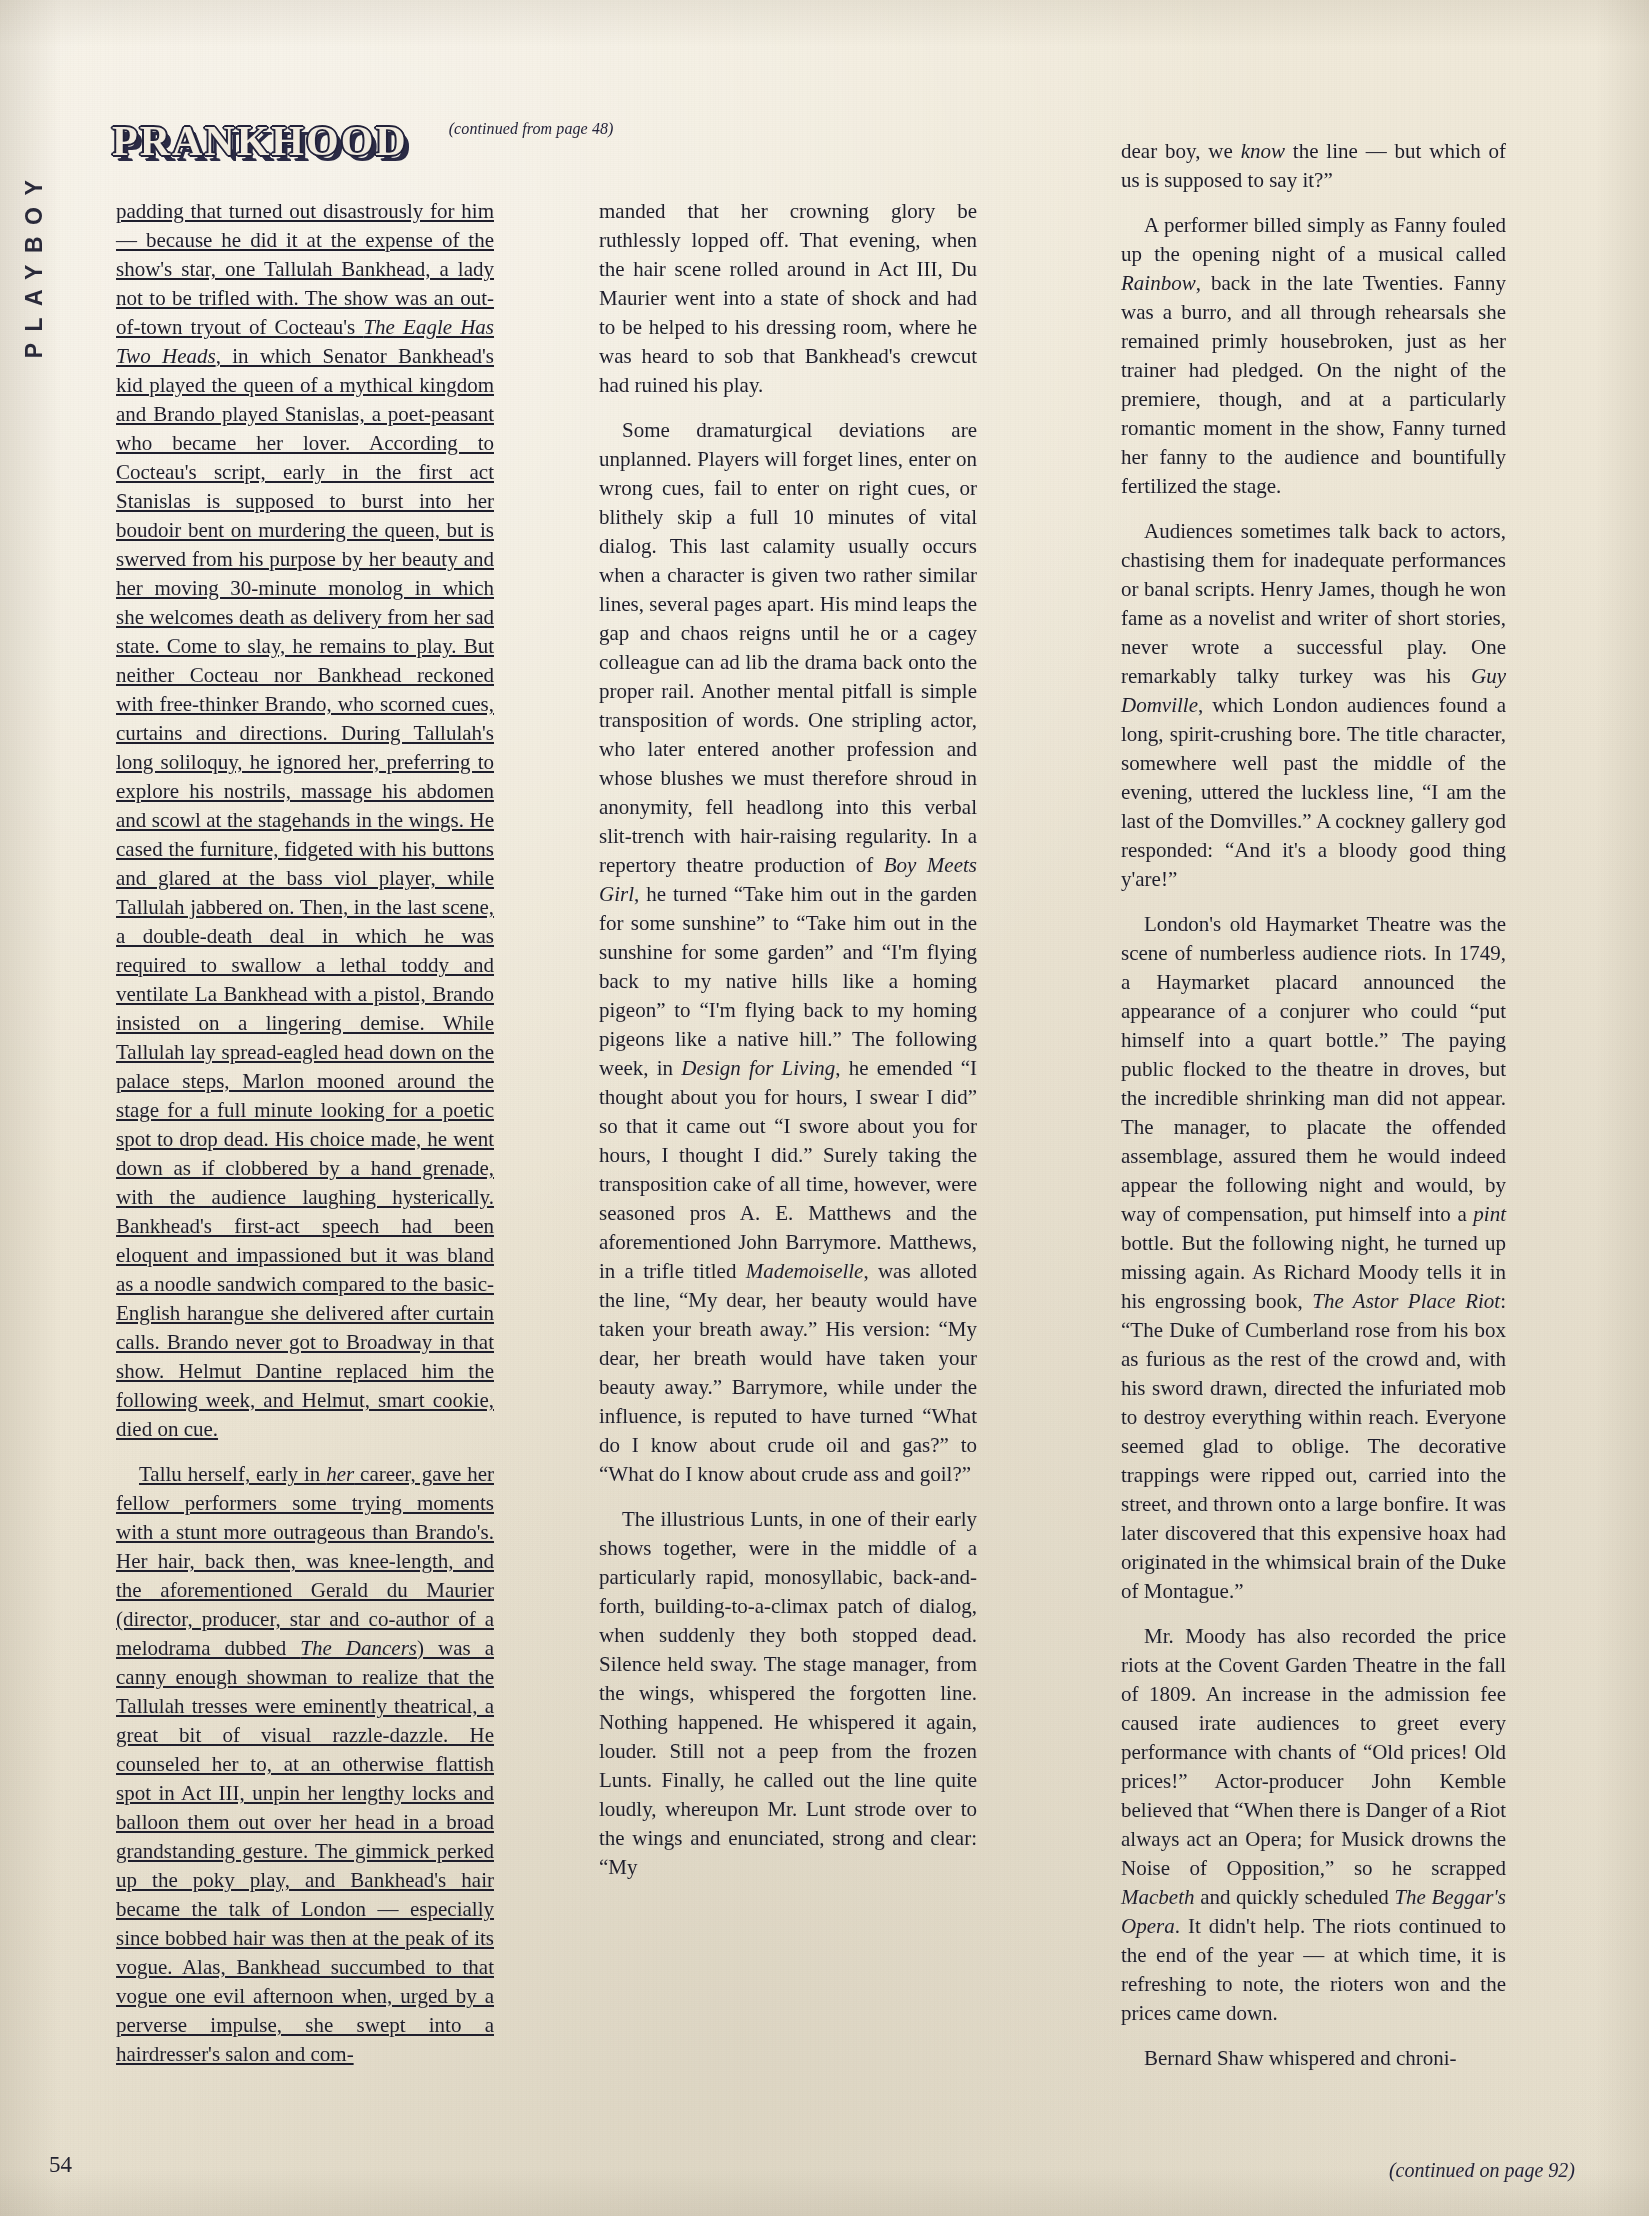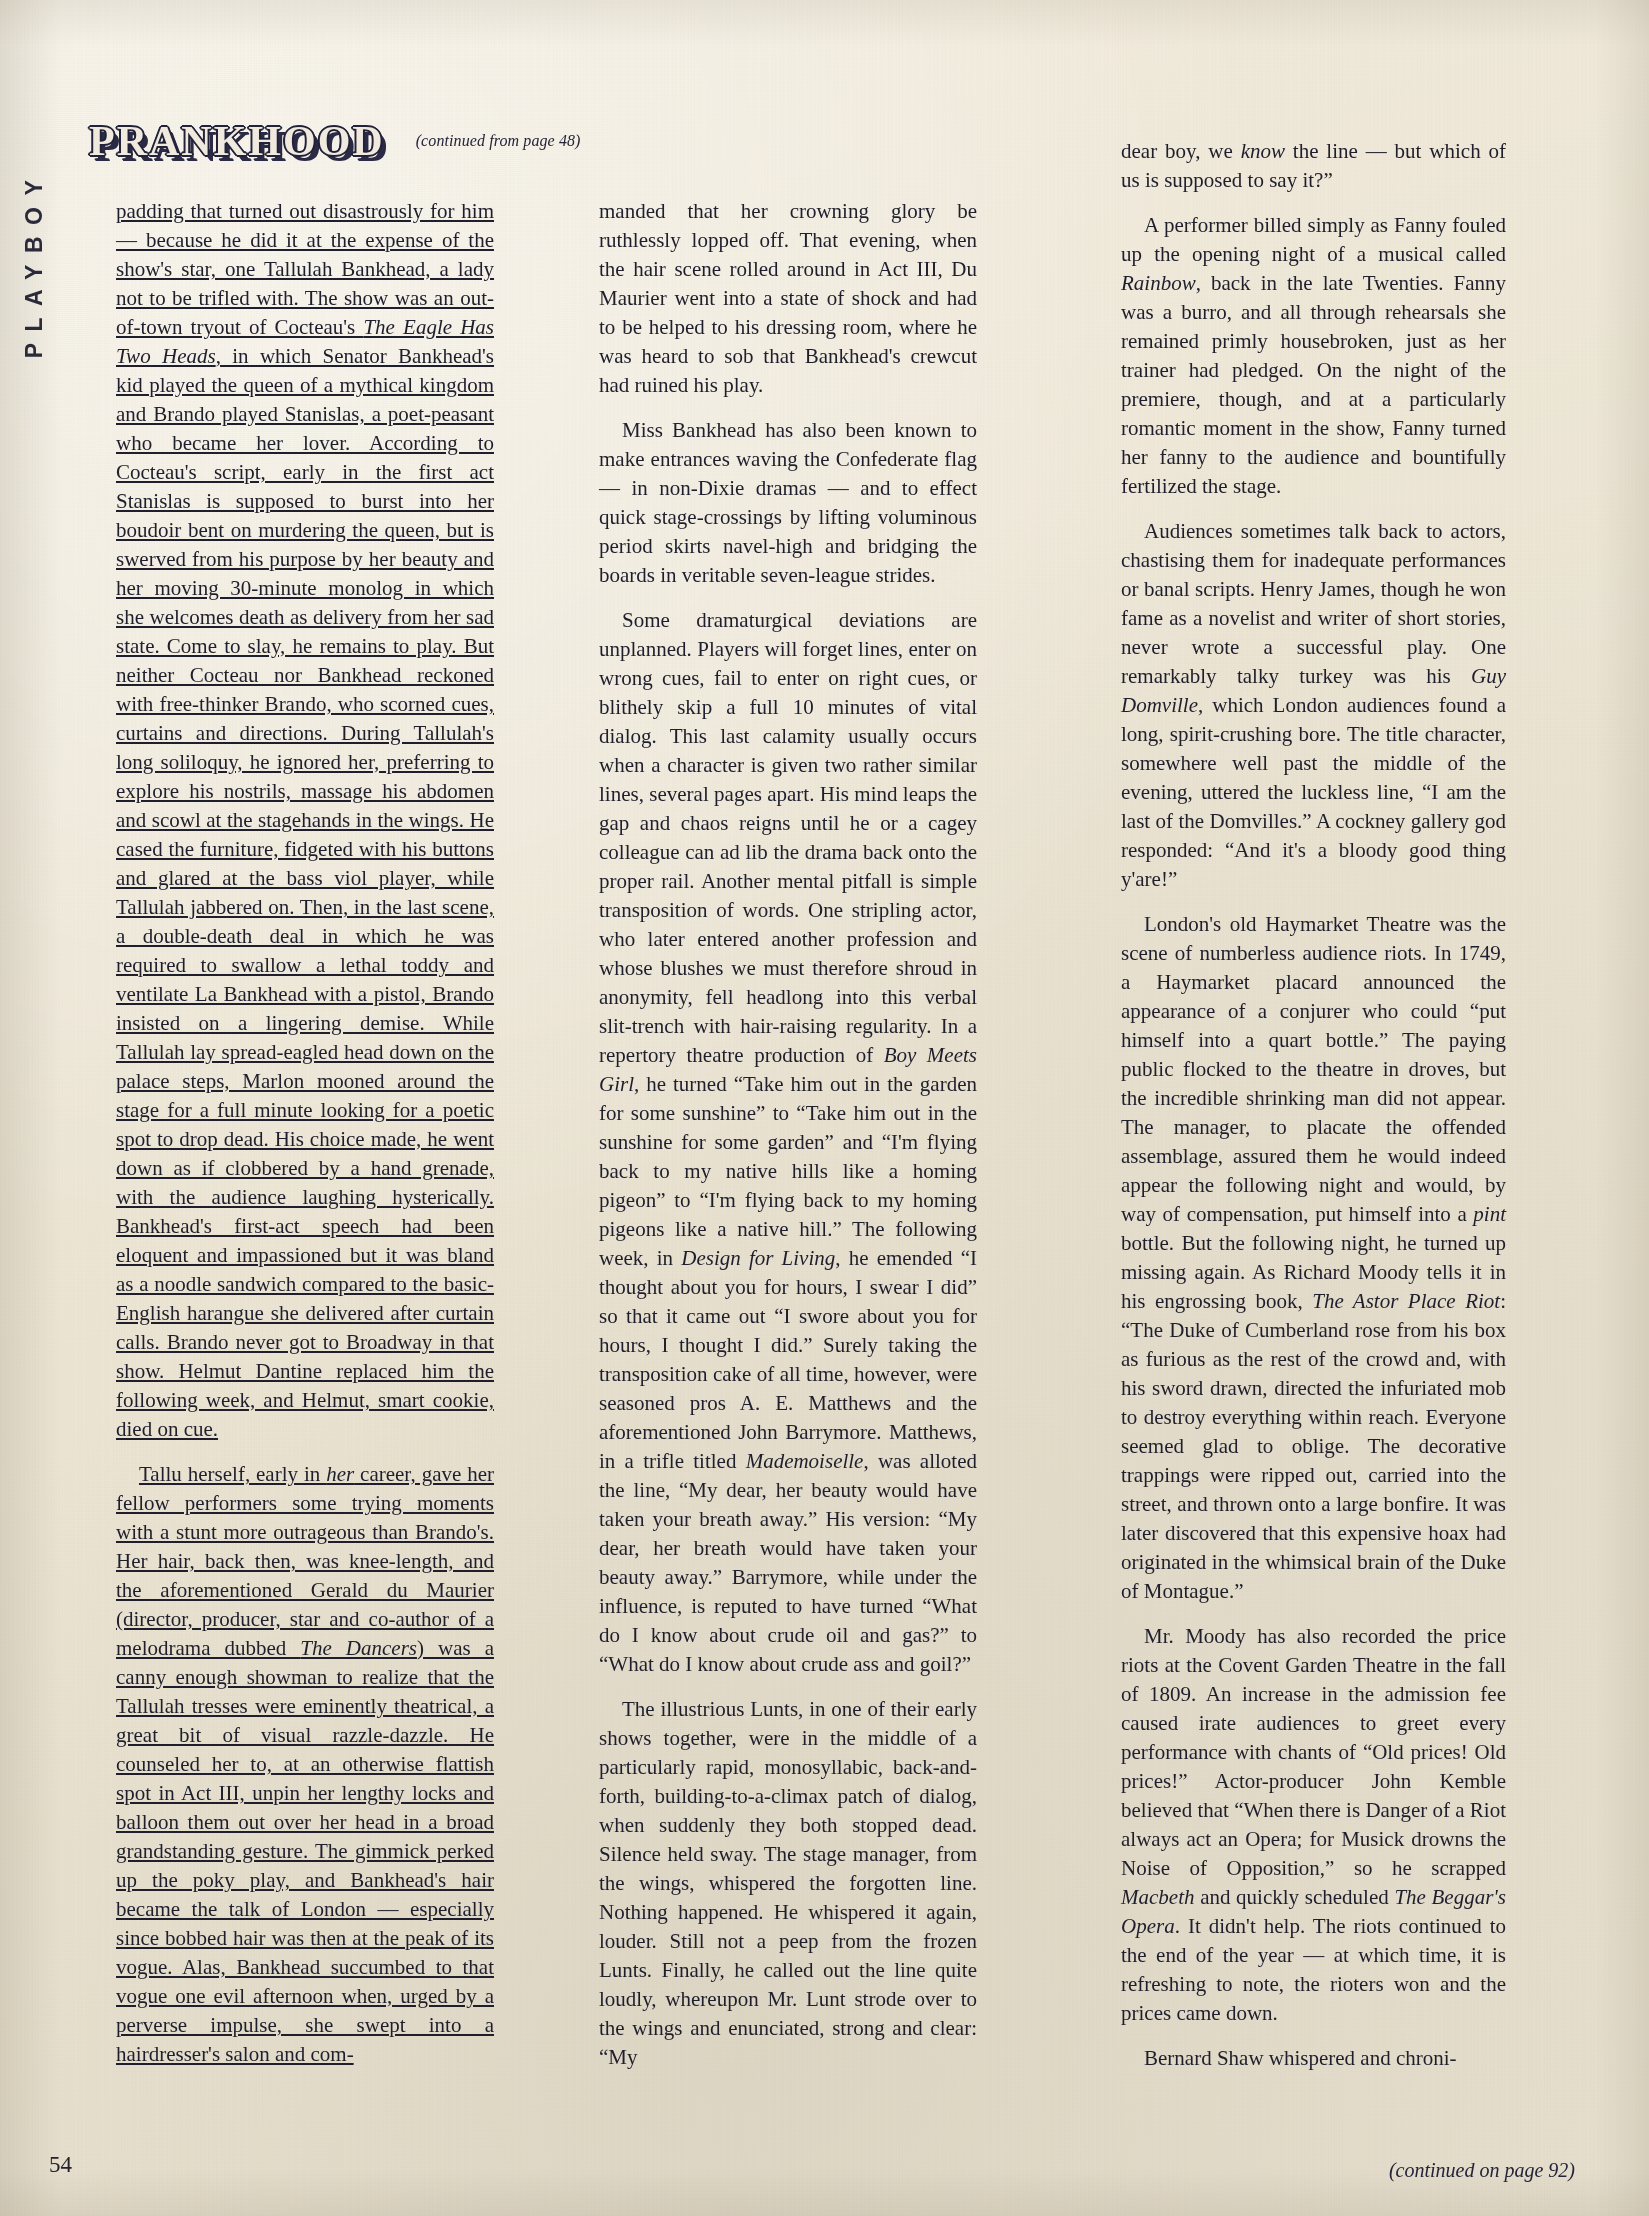--- a/index.html
+++ b/index.html
@@ -67,25 +67,25 @@
     font-family: "Liberation Sans", "DejaVu Sans", sans-serif;
     font-weight: 700;
     font-size: 23px;
     letter-spacing: 11.5px;
     color: #2a2a3a;
   }
 
   
   .masthead {
     position: absolute;
-    left: 89px;
+    left: 112px;
     top: 120px;
     display: flex;
-    align-items: center;
-    gap: 31px;
+    align-items: flex-start;
+    gap: 41px;
     z-index: 4;
   }
   .kicker {
     font-family: "Liberation Serif", "DejaVu Serif", serif;
     font-weight: 700;
     font-size: 42px;
     letter-spacing: 2px;
     color: #f0eade;
     line-height: 1;
     
@@ -178,21 +178,20 @@
     <span class="contd-from">(continued from page 48)</span>
   </div>
 
   <div class="cols">
     <div class="col col1">
         <p class="first">padding that turned out disastrously for him — because he did it at the expense of the show's star, one Tallulah Bankhead, a lady not to be trifled with. The show was an out-of-town tryout of Cocteau's <em>The Eagle Has Two Heads</em>, in which Senator Bankhead's kid played the queen of a mythical kingdom and Brando played Stanislas, a poet-peasant who became her lover. According to Cocteau's script, early in the first act Stanislas is supposed to burst into her boudoir bent on murdering the queen, but is swerved from his purpose by her beauty and her moving 30-minute monolog in which she welcomes death as delivery from her sad state. Come to slay, he remains to play. But neither Cocteau nor Bankhead reckoned with free-thinker Brando, who scorned cues, curtains and directions. During Tallulah's long soliloquy, he ignored her, preferring to explore his nostrils, massage his abdomen and scowl at the stagehands in the wings. He cased the furniture, fidgeted with his buttons and glared at the bass viol player, while Tallulah jabbered on. Then, in the last scene, a double-death deal in which he was required to swallow a lethal toddy and ventilate La Bankhead with a pistol, Brando insisted on a lingering demise. While Tallulah lay spread-eagled head down on the palace steps, Marlon mooned around the stage for a full minute looking for a poetic spot to drop dead. His choice made, he went down as if clobbered by a hand grenade, with the audience laughing hysterically. Bankhead's first-act speech had been eloquent and impassioned but it was bland as a noodle sandwich compared to the basic-English harangue she delivered after curtain calls. Brando never got to Broadway in that show. Helmut Dantine replaced him the following week, and Helmut, smart cookie, died on cue.</p>
         <p class="">Tallu herself, early in <em>her</em> career, gave her fellow performers some trying moments with a stunt more outrageous than Brando's. Her hair, back then, was knee-length, and the aforementioned Gerald du Maurier (director, producer, star and co-author of a melodrama dubbed <em>The Dancers</em>) was a canny enough showman to realize that the Tallulah tresses were eminently theatrical, a great bit of visual razzle-dazzle. He counseled her to, at an otherwise flattish spot in Act III, unpin her lengthy locks and balloon them out over her head in a broad grandstanding gesture. The gimmick perked up the poky play, and Bankhead's hair became the talk of London — especially since bobbed hair was then at the peak of its vogue. Alas, Bankhead succumbed to that vogue one evil afternoon when, urged by a perverse impulse, she swept into a hairdresser's salon and com-</p>
       </div>
     <div class="col col2">
         <p class="first">manded that her crowning glory be ruthlessly lopped off. That evening, when the hair scene rolled around in Act III, Du Maurier went into a state of shock and had to be helped to his dressing room, where he was heard to sob that Bankhead's crewcut had ruined his play.</p>
-        <p class="">Miss Bankhead has also been known to make entrances waving the Confederate flag — in non-Dixie dramas — and to effect quick stage-crossings by lifting voluminous period skirts navel-high and bridging the boards in veritable seven-league strides.</p>
         <p class="">Some dramaturgical deviations are unplanned. Players will forget lines, enter on wrong cues, fail to enter on right cues, or blithely skip a full 10 minutes of vital dialog. This last calamity usually occurs when a character is given two rather similar lines, several pages apart. His mind leaps the gap and chaos reigns until he or a cagey colleague can ad lib the drama back onto the proper rail. Another mental pitfall is simple transposition of words. One stripling actor, who later entered another profession and whose blushes we must therefore shroud in anonymity, fell headlong into this verbal slit-trench with hair-raising regularity. In a repertory theatre production of <em>Boy Meets Girl</em>, he turned “Take him out in the garden for some sunshine” to “Take him out in the sunshine for some garden” and “I'm flying back to my native hills like a homing pigeon” to “I'm flying back to my homing pigeons like a native hill.” The following week, in <em>Design for Living</em>, he emended “I thought about you for hours, I swear I did” so that it came out “I swore about you for hours, I thought I did.” Surely taking the transposition cake of all time, however, were seasoned pros A. E. Matthews and the aforementioned John Barrymore. Matthews, in a trifle titled <em>Mademoiselle</em>, was alloted the line, “My dear, her beauty would have taken your breath away.” His version: “My dear, her breath would have taken your beauty away.” Barrymore, while under the influence, is reputed to have turned “What do I know about crude oil and gas?” to “What do I know about crude ass and goil?”</p>
         <p class="">The illustrious Lunts, in one of their early shows together, were in the middle of a particularly rapid, monosyllabic, back-and-forth, building-to-a-climax patch of dialog, when suddenly they both stopped dead. Silence held sway. The stage manager, from the wings, whispered the forgotten line. Nothing happened. He whispered it again, louder. Still not a peep from the frozen Lunts. Finally, he called out the line quite loudly, whereupon Mr. Lunt strode over to the wings and enunciated, strong and clear: “My</p>
       </div>
     <div class="col col3">
         <p class="first">dear boy, we <em>know</em> the line — but which of us is supposed to say it?”</p>
         <p class="">A performer billed simply as Fanny fouled up the opening night of a musical called <em>Rainbow</em>, back in the late Twenties. Fanny was a burro, and all through rehearsals she remained primly housebroken, just as her trainer had pledged. On the night of the premiere, though, and at a particularly romantic moment in the show, Fanny turned her fanny to the audience and bountifully fertilized the stage.</p>
         <p class="">Audiences sometimes talk back to actors, chastising them for inadequate performances or banal scripts. Henry James, though he won fame as a novelist and writer of short stories, never wrote a successful play. One remarkably talky turkey was his <em>Guy Domville</em>, which London audiences found a long, spirit-crushing bore. The title character, somewhere well past the middle of the evening, uttered the luckless line, “I am the last of the Domvilles.” A cockney gallery god responded: “And it's a bloody good thing y'are!”</p>
         <p class="">London's old Haymarket Theatre was the scene of numberless audience riots. In 1749, a Haymarket placard announced the appearance of a conjurer who could “put himself into a quart bottle.” The paying public flocked to the theatre in droves, but the incredible shrinking man did not appear. The manager, to placate the offended assemblage, assured them he would indeed appear the following night and would, by way of compensation, put himself into a <em>pint</em> bottle. But the following night, he turned up missing again. As Richard Moody tells it in his engrossing book, <em>The Astor Place Riot</em>: “The Duke of Cumberland rose from his box as furious as the rest of the crowd and, with his sword drawn, directed the infuriated mob to destroy everything within reach. Everyone seemed glad to oblige. The decorative trappings were ripped out, carried into the street, and thrown onto a large bonfire. It was later discovered that this expensive hoax had originated in the whimsical brain of the Duke of Montague.”</p>
         <p class="">Mr. Moody has also recorded the price riots at the Covent Garden Theatre in the fall of 1809. An increase in the admission fee caused irate audiences to greet every performance with chants of “Old prices! Old prices!” Actor-producer John Kemble believed that “When there is Danger of a Riot always act an Opera; for Musick drowns the Noise of Opposition,” so he scrapped <em>Macbeth</em> and quickly scheduled <em>The Beggar's Opera</em>. It didn't help. The riots continued to the end of the year — at which time, it is refreshing to note, the rioters won and the prices came down.</p>
         <p class="">Bernard Shaw whispered and chroni-</p>

